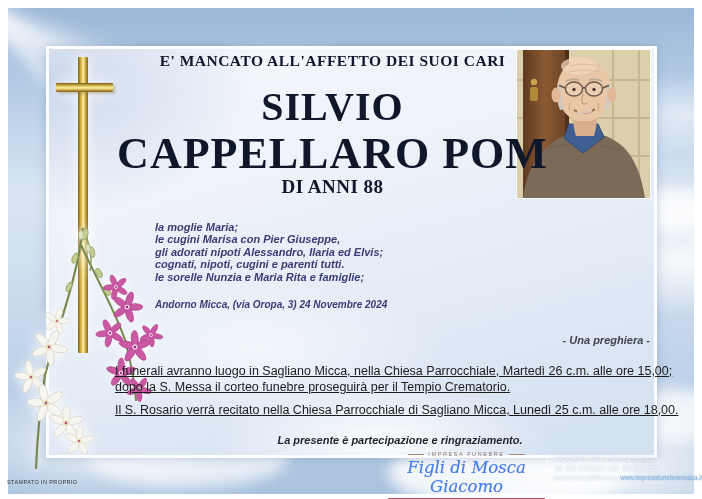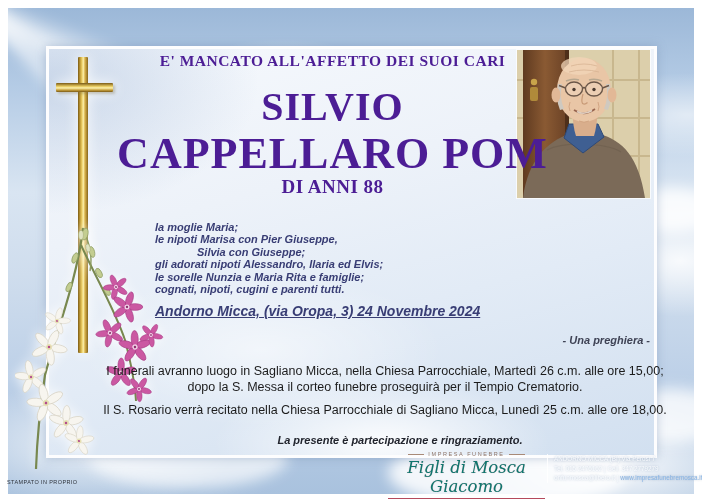--- a/index.html
+++ b/index.html
@@ -32,48 +32,48 @@
       linear-gradient(165deg,#f6f9fd 0%,#edf2f9 35%,#e2ebf6 62%,#d8e4f2 85%,#d2e0f0 100%);}
   
   .cross{position:absolute;filter:drop-shadow(0 0 7px rgba(255,255,255,.95));}
   .cross .vbar{position:absolute;left:78px;top:57px;width:10px;height:296px;border-radius:1px;
     background:linear-gradient(90deg,#7a5a16 0%,#b8922e 18%,#f0d36a 42%,#fdf3b0 52%,#d8b14a 70%,#85651c 100%);}
   .cross .hbar{position:absolute;left:56px;top:83px;width:57px;height:9px;border-radius:1px;
     box-shadow:2px 2px 3px rgba(120,110,70,.35);
     background:linear-gradient(180deg,#7a5a16 0%,#e8cc62 38%,#fdf3b0 55%,#c9a23e 78%,#7a5a16 100%);}
   
   .title-block{position:absolute;left:110px;top:52px;width:445px;text-align:center;
-               font-family:"Liberation Serif",serif;color:#4c1d95;}
+               font-family:"Liberation Serif",serif;color:#0f172a;}
   .obit-header{font-weight:bold;font-size:15.5px;letter-spacing:.5px;}
   .obit-name1{font-weight:bold;font-size:40px;line-height:1;margin-top:17px;letter-spacing:1px;}
   .obit-name2{font-weight:bold;font-size:44px;line-height:1;margin-top:5px;letter-spacing:1px;}
   .obit-age{font-weight:bold;font-size:19px;letter-spacing:.5px;}
   .family-block{position:absolute;left:155px;top:221px;width:370px;
     font-style:italic;font-weight:bold;font-size:11px;line-height:12.4px;color:#383d74;}
   .family-line.indent{padding-left:42px;}
-  .place-date{font-size:14px;margin-top:10px;text-decoration:underline;}
+  .place-date{font-size:10px;margin-top:16px;}
   .prayer{position:absolute;left:150px;top:334px;width:500px;text-align:right;
     font-style:italic;font-weight:bold;font-size:11px;color:#3f4355;}
-  .funeral-block{position:absolute;left:99px;top:363px;width:572px;text-align:center;
-    font-size:12.5px;line-height:16px;color:#1c1c1c;}
+  .funeral-block{position:absolute;left:115px;top:363px;width:572px;text-align:left;
+    font-size:12.5px;line-height:16px;color:#1c1c1c;text-decoration:underline;}
   .rosary-line{margin-top:7px;}
   .closing{position:absolute;left:150px;top:434px;width:500px;text-align:center;
     font-style:italic;font-weight:bold;font-size:11px;color:#22252e;}
   
   .photo{position:absolute;left:517px;top:50px;width:133px;height:148px;overflow:hidden;
          box-shadow:0 0 0 1px rgba(255,255,255,.7);}
   
   .flowers{position:absolute;left:15px;top:225px;filter:drop-shadow(0 0 6px rgba(255,255,255,.9));}
   
   .printed-note{position:absolute;left:7px;top:479px;font-size:5.5px;letter-spacing:.4px;color:#2e333b;}
   .logo{position:absolute;left:388px;top:451px;width:157px;text-align:center;}
   .logo-tagline{display:flex;align-items:center;justify-content:center;gap:4px;
     font-size:5.5px;letter-spacing:1.6px;color:#8d7468;}
   .logo-tagline .tl-line{height:1px;width:16px;background:#a88a78;}
-  .logo-name{font-family:"DejaVu Serif",serif;font-style:italic;font-size:16.5px;color:#0f766e;
+  .logo-name{font-family:"DejaVu Serif",serif;font-style:italic;font-size:16.5px;color:#3b82f6;
     margin:1px auto 0 auto;display:inline-block;border-bottom:1px solid #b5495c;padding:0 4px 2px 4px;
     text-shadow:0 0 1px rgba(178,58,78,.35);}
   .contact{position:absolute;left:547px;top:454px;width:152px;border-left:1px solid rgba(255,255,255,.85);
     padding-left:6px;font-size:6.3px;line-height:9.5px;color:#fbfdff;white-space:nowrap;
     text-shadow:0 0 2px rgba(90,120,160,.5);}
   .contact .website{color:#8ab6e6;}
 </style>
 </head>
 <body>
 
@@ -201,25 +201,24 @@
 
   <div class="title-block">
     <div class="obit-header">E' MANCATO ALL'AFFETTO DEI SUOI CARI</div>
     <div class="obit-name1">SILVIO</div>
     <div class="obit-name2">CAPPELLARO POM</div>
     <div class="obit-age">DI ANNI 88</div>
   </div>
 
   <div class="family-block">
     <div class="family-line">la moglie Maria;</div>
-    <div class="family-line">le nipoti Marisa con Pier Giuseppe,</div>
-    <div class="family-line indent">Silvia con Giuseppe;</div>
+    <div class="family-line">le cugini Marisa con Pier Giuseppe,</div>
     <div class="family-line">gli adorati nipoti Alessandro, Ilaria ed Elvis;</div>
+    <div class="family-line">cognati, nipoti, cugini e parenti tutti.</div>
     <div class="family-line">le sorelle Nunzia e Maria Rita e famiglie;</div>
-    <div class="family-line">cognati, nipoti, cugini e parenti tutti.</div>
     <div class="place-date">Andorno Micca, (via Oropa, 3) 24 Novembre 2024</div>
   </div>
 
   <div class="prayer">- Una preghiera -</div>
 
   <div class="funeral-block">
     <div>I funerali avranno luogo in Sagliano Micca, nella Chiesa Parrocchiale, Martedì 26 c.m. alle ore 15,00;</div>
     <div>dopo la S. Messa il corteo funebre proseguirà per il Tempio Crematorio.</div>
     <div class="rosary-line">Il S. Rosario verrà recitato nella Chiesa Parrocchiale di Sagliano Micca, Lunedì 25 c.m. alle ore 18,00.</div>
   </div>

